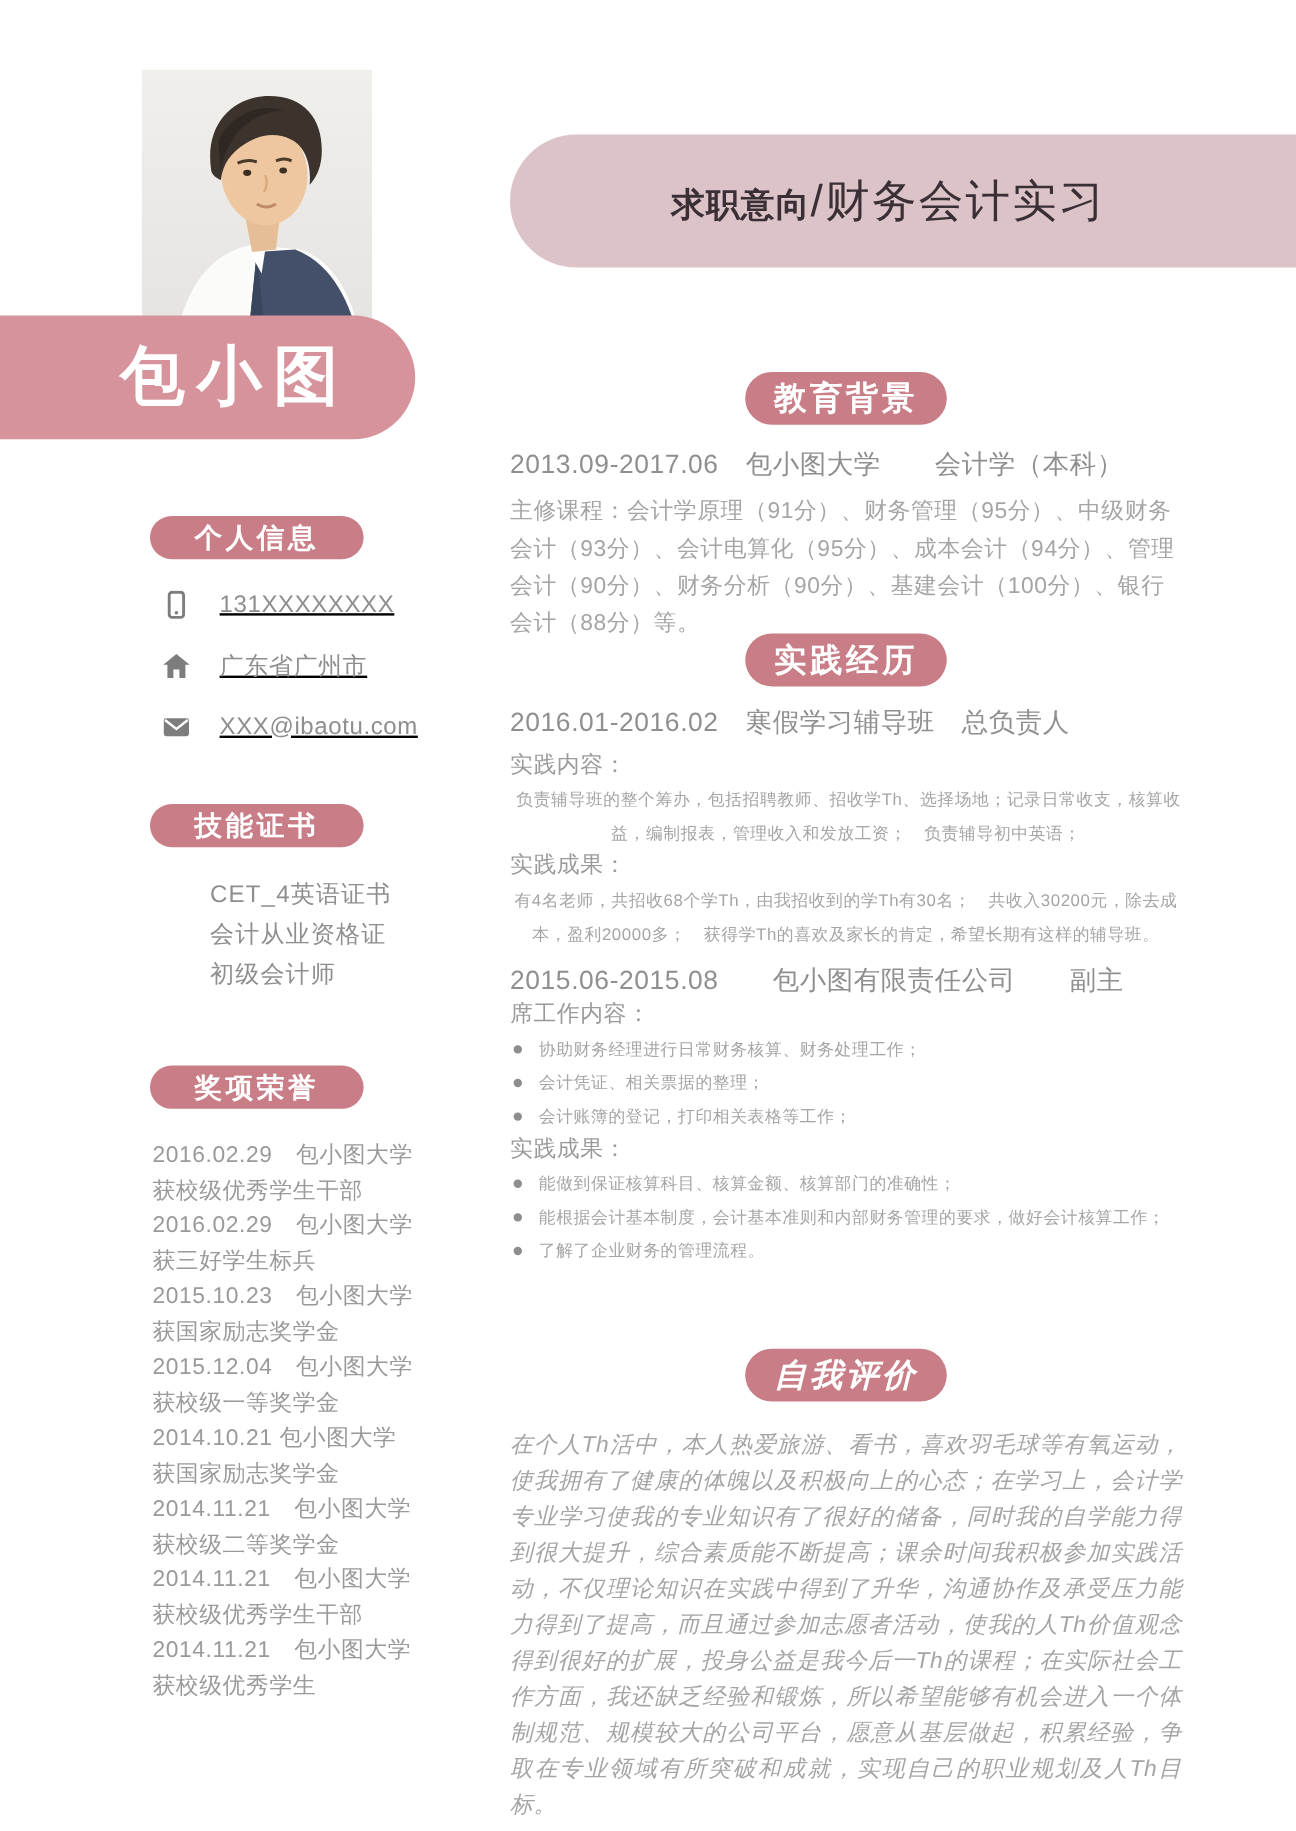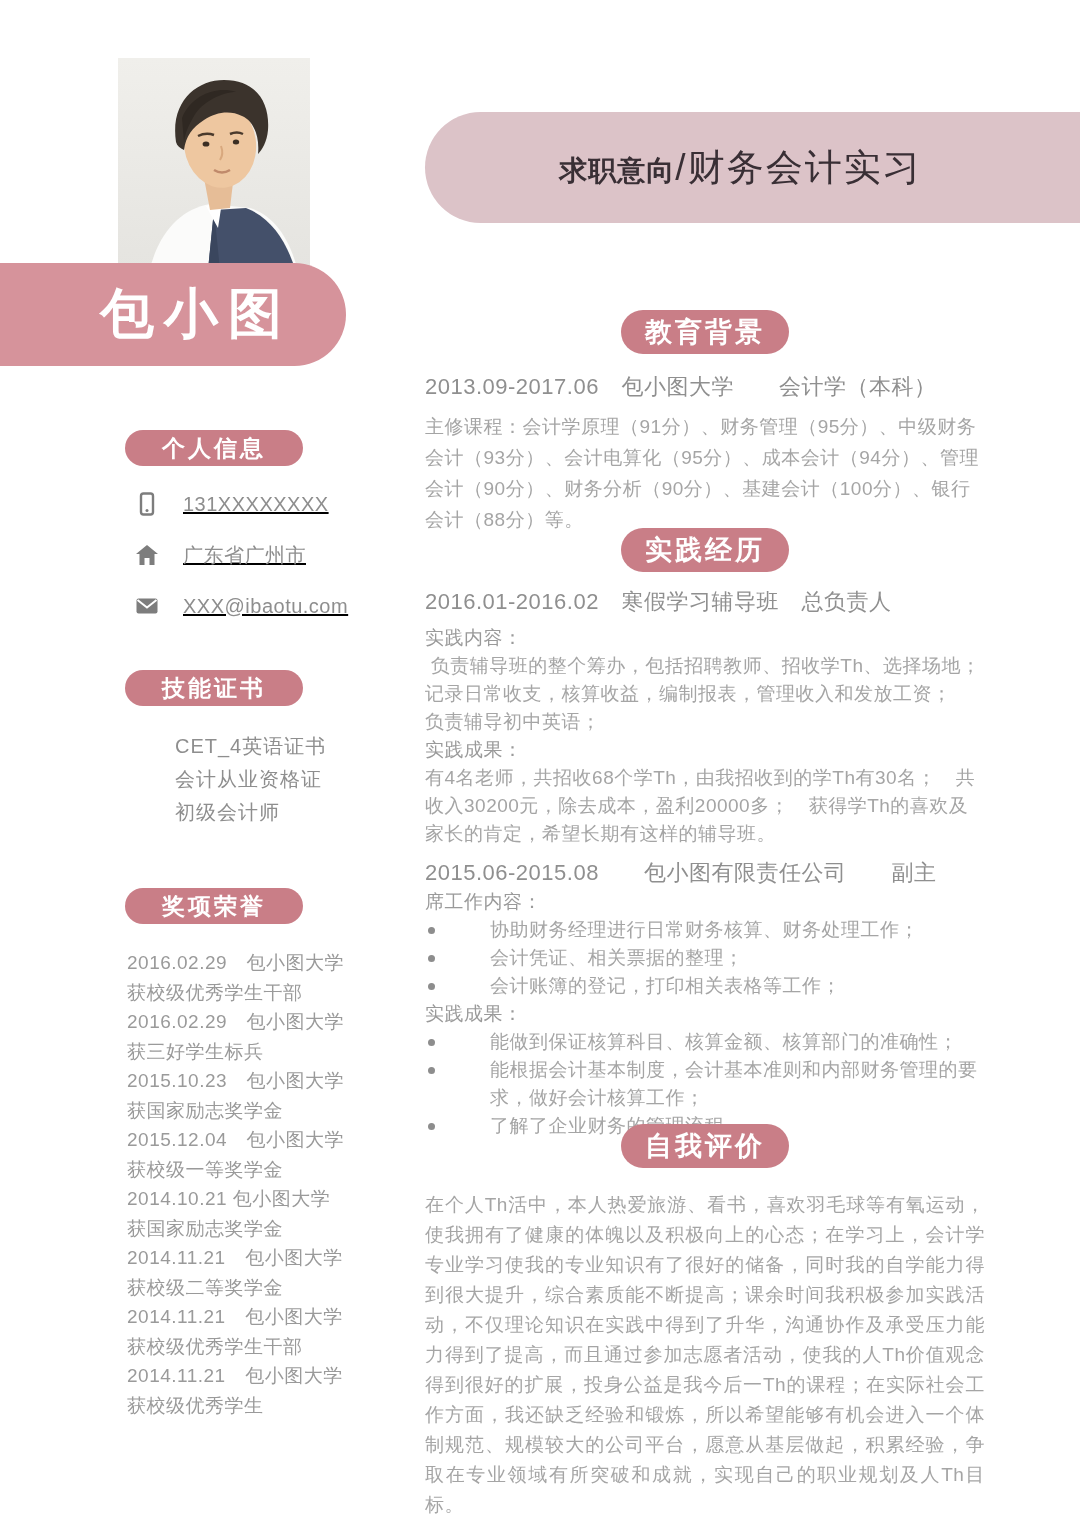--- a/index.html
+++ b/index.html
@@ -77,24 +77,24 @@
   }
   .main-pill span{color:#ffffff;font-size:27px;font-weight:700;letter-spacing:3px;}
   .main-header .rule{flex:1;height:2px;background:var(--line);margin-left:2px;}
 
   .edu-title,.exp-title{font-size:22px;color:var(--head-text);letter-spacing:0.5px;white-space:pre-wrap;}
   .edu-title{margin-top:18px;}
   .edu-body{margin-top:9px;font-size:19px;line-height:31px;color:var(--body-text);white-space:pre-wrap;letter-spacing:0.5px;}
 
   .exp-title{margin-top:15px;}
   .exp-label{font-size:19px;line-height:28px;color:var(--label-text);letter-spacing:0.5px;}
-  .exp-para{font-size:19px;line-height:28px;color:var(--body-text);white-space:pre-wrap;letter-spacing:0.5px;}
+  .exp-para{font-size:14px;line-height:28px;color:var(--body-text);white-space:pre-wrap;letter-spacing:0.5px;text-align:center;}
   .exp-title-wrap{font-size:19px;line-height:28px;color:var(--label-text);letter-spacing:0.5px;}
 
-  .bullet-row{display:flex;font-size:19px;line-height:28px;color:var(--body-text);letter-spacing:0.5px;gap:41px;}
+  .bullet-row{display:flex;font-size:14px;line-height:28px;color:var(--body-text);letter-spacing:0.5px;}
   .bullet-row .dot{flex:none;width:7px;height:7px;border-radius:50%;background:#8d8d8d;margin:11px 14px 0 3px;}
 
   .selfeval-body{margin-top:22px;font-size:19px;line-height:30px;color:var(--body-text);white-space:pre-wrap;letter-spacing:0.5px;text-align:justify;}
 </style>
 </head>
 <body>
 
 <div class="page">
 
   <div class="photo">
@@ -274,21 +274,21 @@
     <div class="bullet-row">
       <span class="dot"></span>
       <span>能根据会计基本制度，会计基本准则和内部财务管理的要求，做好会计核算工作；</span>
     </div>
     <div class="bullet-row">
       <span class="dot"></span>
       <span>了解了企业财务的管理流程。</span>
     </div>
   </div>
 
-  <div class="main-section" style="top:1124px;">
+  <div class="main-section" style="top:1124px;font-style:italic;">
     <div class="main-header">
       <div class="main-pill">
         <span>自我评价</span>
       </div>
       <div class="rule"></div>
     </div>
     <div class="selfeval-body">在个人Th活中，本人热爱旅游、看书，喜欢羽毛球等有氧运动，使我拥有了健康的体魄以及积极向上的心态；在学习上，会计学专业学习使我的专业知识有了很好的储备，同时我的自学能力得到很大提升，综合素质能不断提高；课余时间我积极参加实践活动，不仅理论知识在实践中得到了升华，沟通协作及承受压力能力得到了提高，而且通过参加志愿者活动，使我的人Th价值观念得到很好的扩展，投身公益是我今后一Th的课程；在实际社会工作方面，我还缺乏经验和锻炼，所以希望能够有机会进入一个体制规范、规模较大的公司平台，愿意从基层做起，积累经验，争取在专业领域有所突破和成就，实现自己的职业规划及人Th目标。</div>
   </div>
 
 </div>

